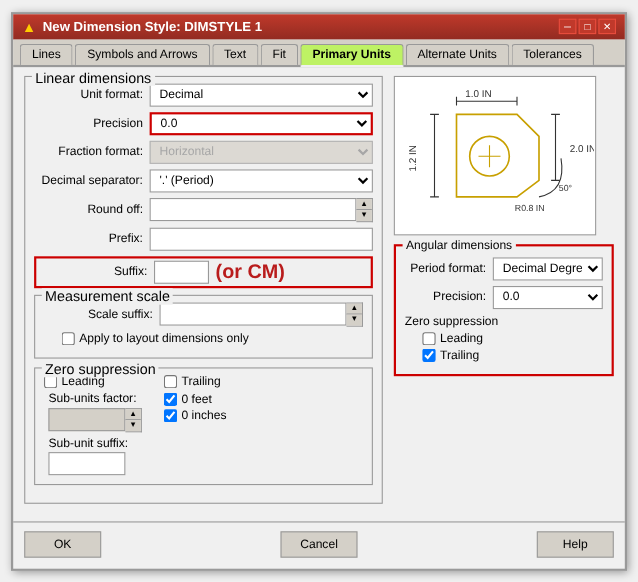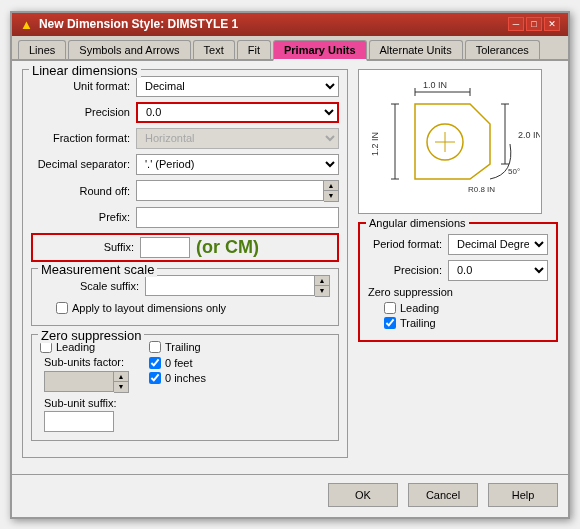--- a/index.html
+++ b/index.html
@@ -64,21 +64,21 @@
       padding: 3px 10px;
       background: #d4d0c8;
       border: 1px solid #999;
       border-bottom: none;
       cursor: pointer;
       font-size: 11px;
       border-radius: 3px 3px 0 0;
       color: #000;
     }
     .tab.active {
-      background: #ec4899;
+      background: #bef264;
       font-weight: bold;
       border-bottom: 2px solid #f0f0f0;
       margin-bottom: -2px;
       z-index: 1;
     }
 
     .content {
       padding: 8px 10px;
       display: flex;
       gap: 10px;
@@ -231,21 +231,21 @@
     }
 
     
     .indent {
       padding-left: 16px;
     }
 
     
     .bottom-bar {
       display: flex;
-      justify-content: flex-end;
+      justify-content: space-between;
       gap: 10px;
       padding: 8px 10px 10px;
       border-top: 1px solid #999;
     }
     .btn {
       width: 70px;
       height: 24px;
       background: #d4d0c8;
       border: 1px solid #999;
       font-size: 11px;
@@ -256,21 +256,21 @@
     }
 
     .suffix-inline {
       display: flex;
       align-items: center;
       gap: 6px;
     }
     .suffix-annotation {
       font-size: 18px;
       font-weight: bold;
-      color: #4d7c0f;
+      color: #b91c1c;
     }
 
     .measurement-group {
       margin-top: 4px;
     }
   </style>
 </head>
 <body>
 
 <div class="window">

